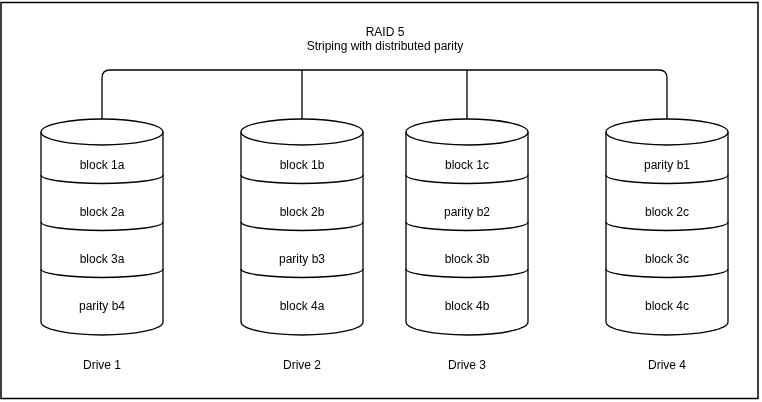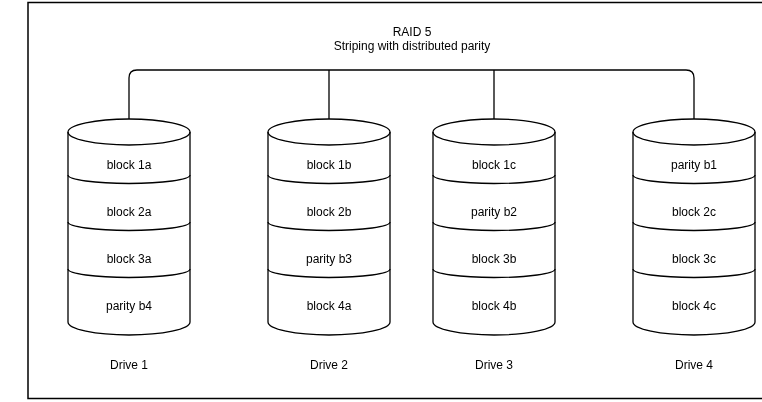--- a/index.html
+++ b/index.html
@@ -7,21 +7,20 @@
     padding: 0;
     background: #ffffff;
     width: 762px;
     height: 402px;
     overflow: hidden;
     font-family: "Liberation Sans", sans-serif;
   }
   .diagram-wrap {
     width: 610px;
     height: 402px;
-    padding-left: 27px;
   }
   svg {
     display: block;
   }
   .stroke {
     fill: none;
     stroke: #000000;
     stroke-width: 1.3;
   }
   .border-rect {

